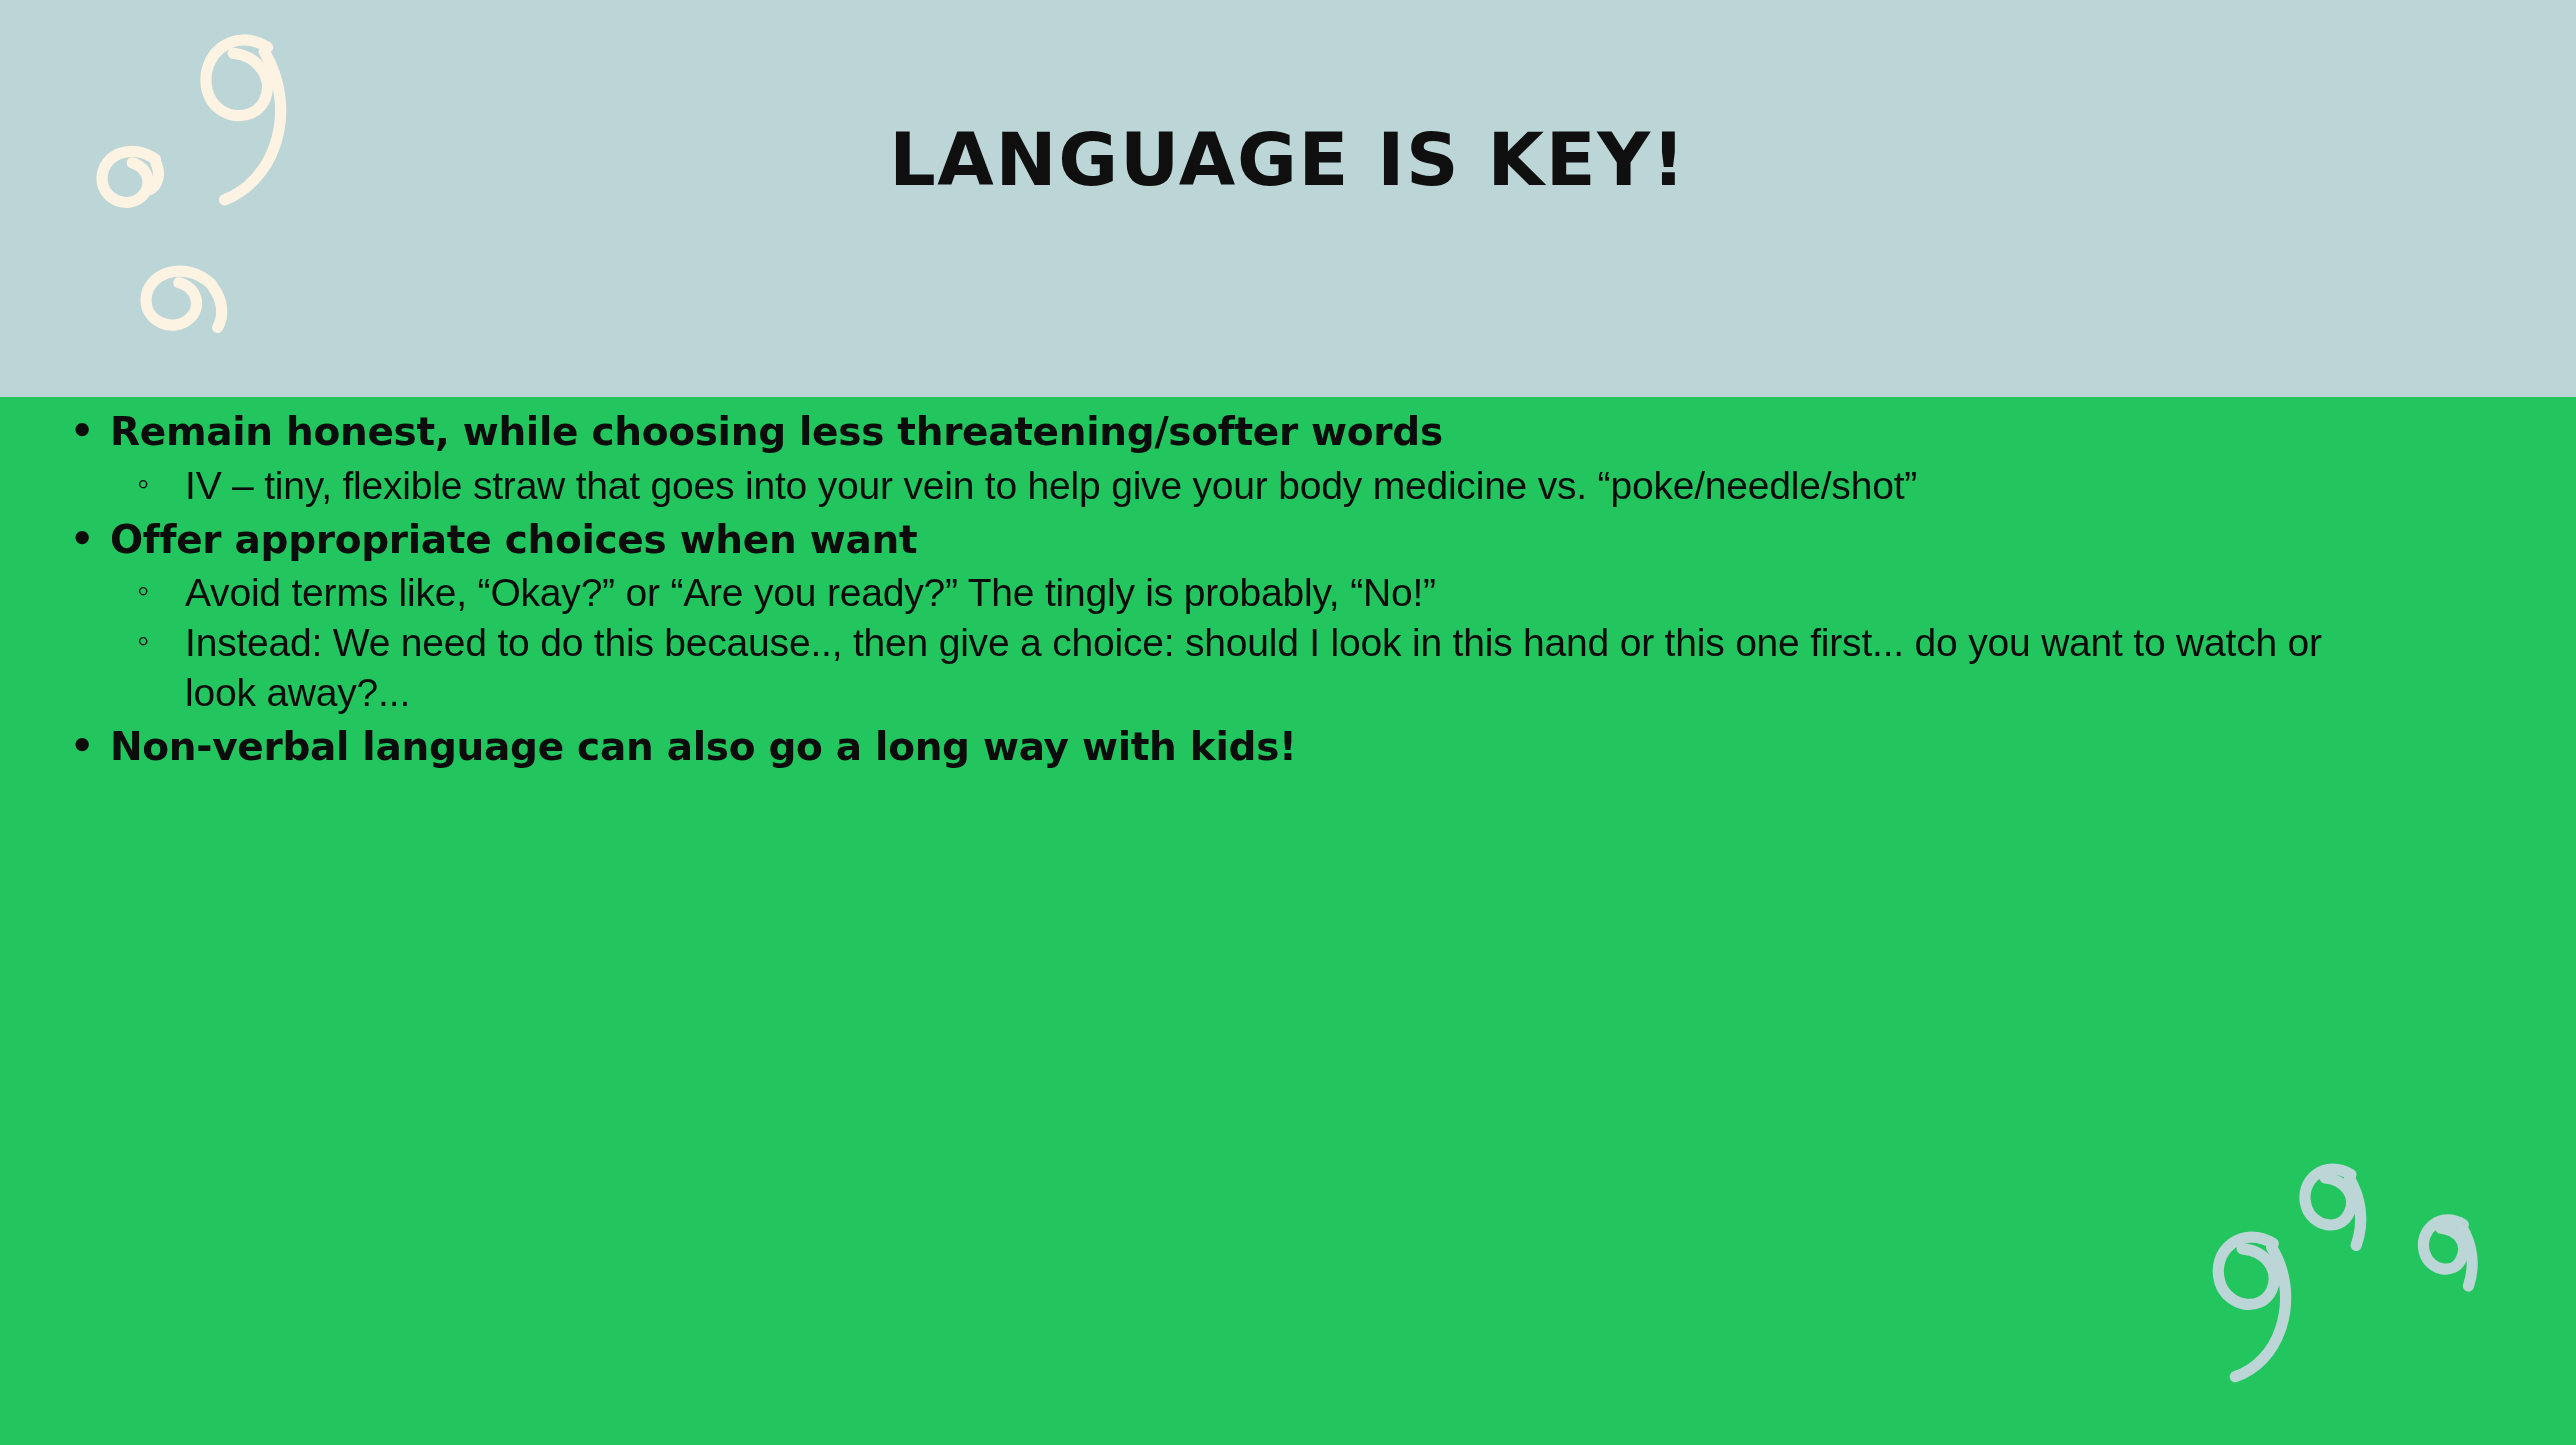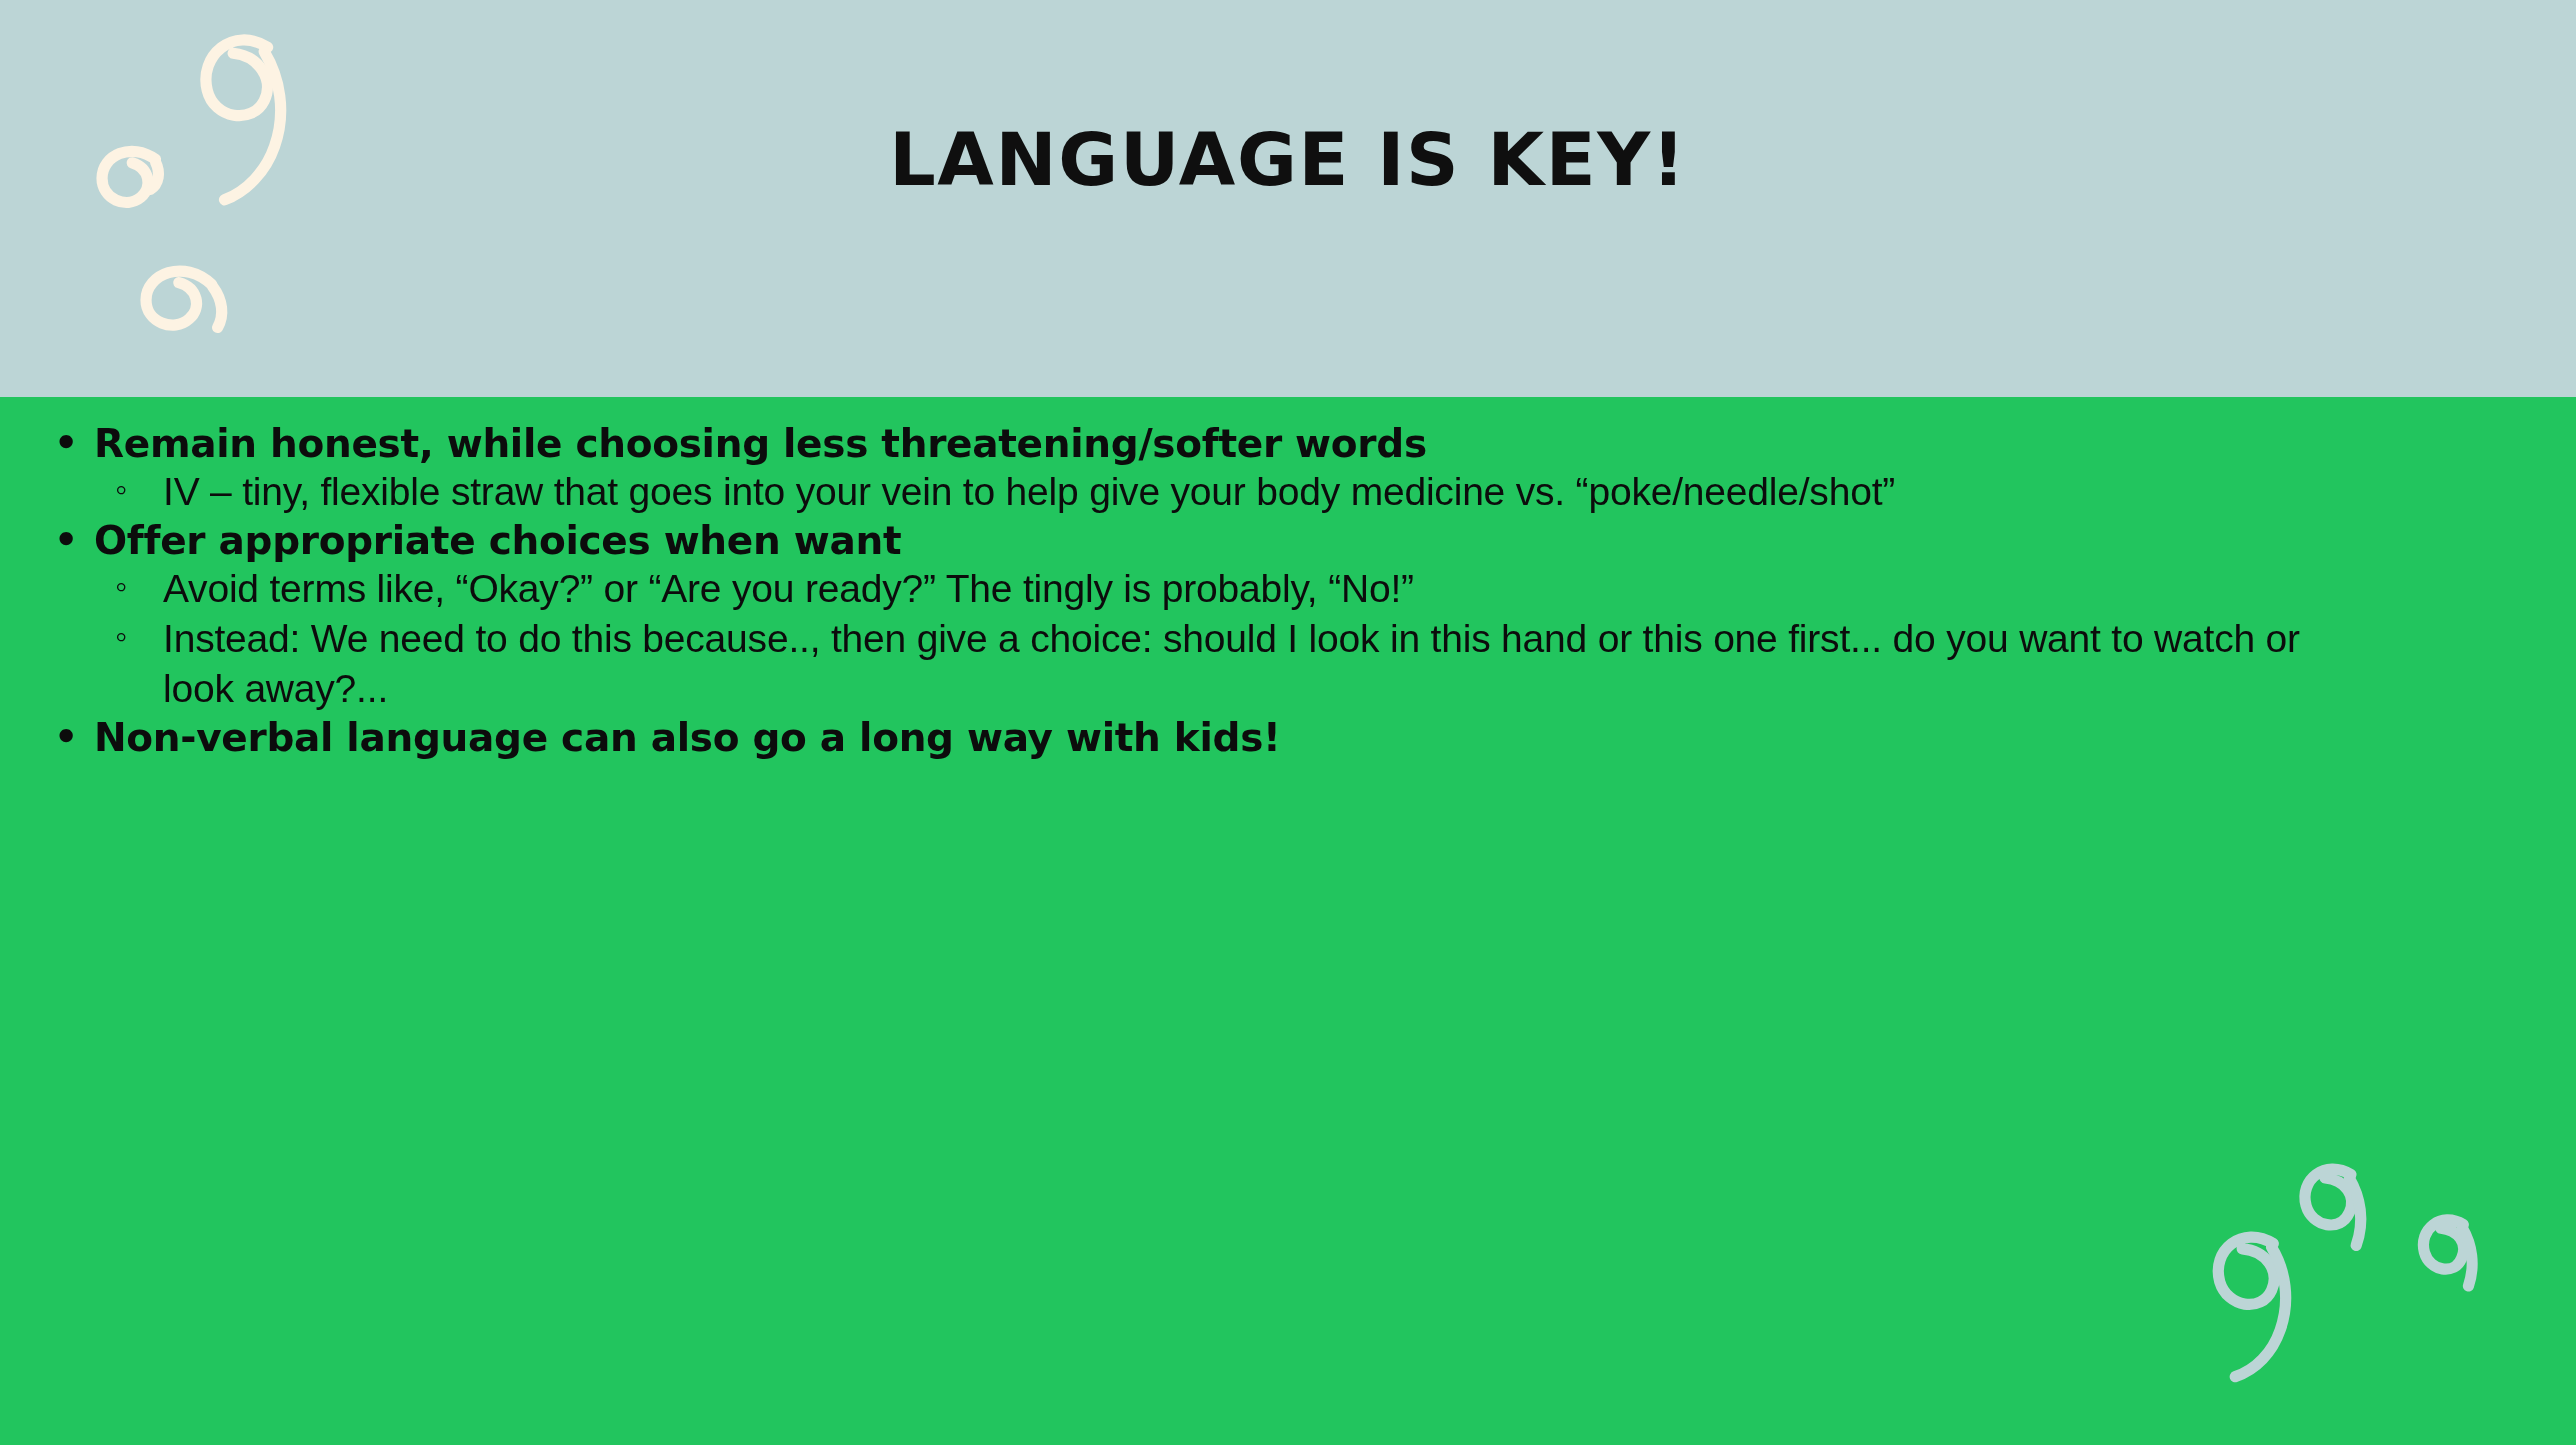--- a/index.html
+++ b/index.html
@@ -57,24 +57,24 @@
     top: 17.3px;
   }
   .doodle-bottom-right {
     right: 78px;
     bottom: 17.3px;
   }
 
   
   .body-content {
     position: absolute;
-    left: 0;
+    left: 16px;
     top: 397px;
     width: 2392px;
-    padding: 24px 35px 0 35px;
+    padding: 12px 35px 0 35px;
     box-sizing: border-box;
   }
 
   ul.level1 {
     list-style: none;
     margin: 0;
     padding: 0;
   }
 
   li.l1 {
@@ -92,21 +92,21 @@
     content: "\2022";
     position: absolute;
     left: 19px;
     font-size: 38px;
     line-height: 1.17;
     color: #0c0c0c;
   }
 
   ul.level2 {
     list-style: none;
-    margin: 0;
+    margin: 6px;
     padding: 0;
   }
 
   li.l2 {
     position: relative;
     padding-left: 69px;
     font-family: "Liberation Sans", sans-serif;
     font-weight: 400;
     font-size: 39px;
     line-height: 1.28;

